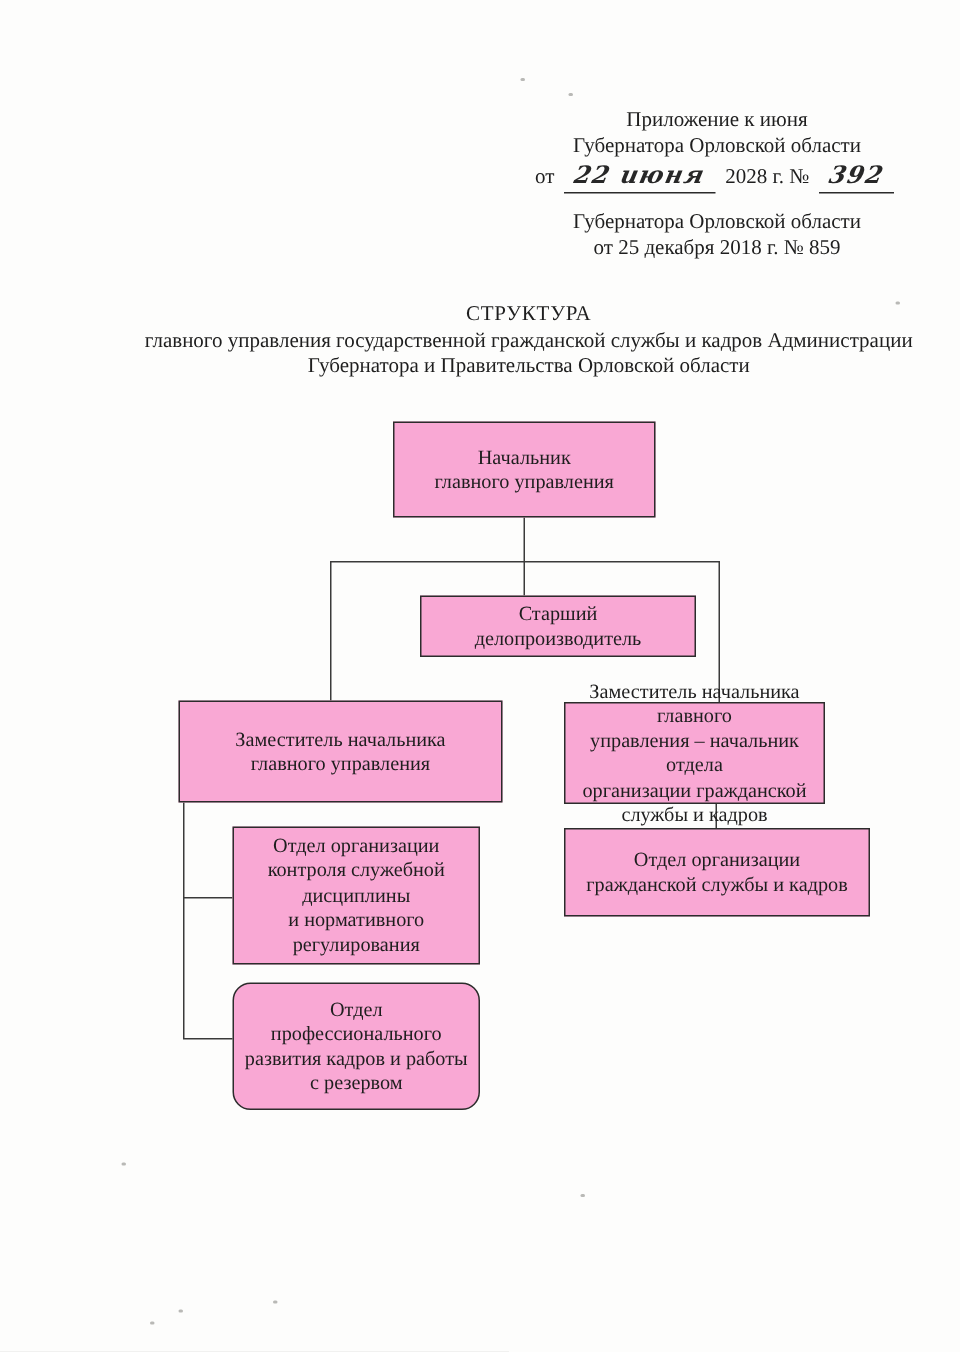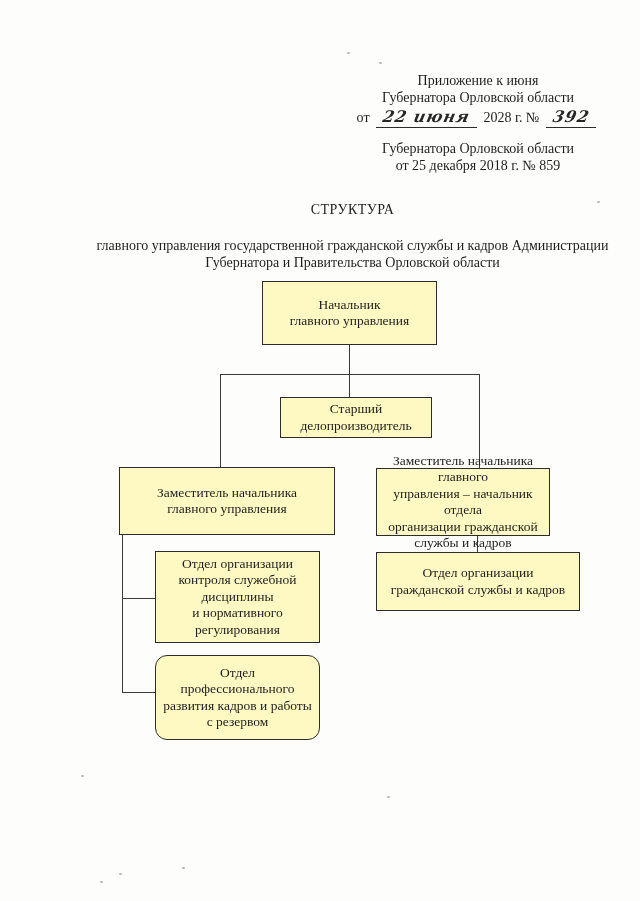--- a/index.html
+++ b/index.html
@@ -49,39 +49,39 @@
   
   .doc-title {
     position: absolute;
     top: 201px;
     left: 65px;
     width: 575px;
     text-align: center;
     font-size: 14px;
     line-height: 17px;
   }
-  .doc-title .t1 { display: block; letter-spacing: 0.5px; margin-bottom: 19px; }
+  .doc-title .t1 { display: block; letter-spacing: 0.5px; margin-bottom: 1px; }
 
   
   .node {
     position: absolute;
     box-sizing: border-box;
     border: 1px solid #2c2c2c;
-    background: #fef9c3;
+    background: #f9a8d4;
     display: flex;
     align-items: center;
     justify-content: center;
     text-align: center;
     font-size: 13.5px;
     line-height: 16.5px;
   }
   .node-label { white-space: pre-line; display: block; padding: 1px 2px; }
 
   #box-head         { left: 262px; top: 281px; width: 175px; height: 64px; }
-  #box-clerk        { left: 280px; top: 397px; width: 152px; height: 41px; border-width: 1.5px; }
+  #box-clerk        { left: 280px; top: 397px; width: 184px; height: 41px; border-width: 1.5px; }
   #box-deputy-left  { left: 119px; top: 467px; width: 216px; height: 68px; }
   #box-deputy-right { left: 376px; top: 468px; width: 174px; height: 68px; }
   #box-dept-civil   { left: 376px; top: 552px; width: 204px; height: 59px; }
   #box-dept-control { left: 155px; top: 551px; width: 165px; height: 92px; }
   #box-dept-prof    { left: 155px; top: 655px; width: 165px; height: 85px; border-radius: 12px; }
 
   .line { position: absolute; background: #3a3a3a; }
   #ln-head-down     { left: 349px; top: 345px; width: 1px;  height: 29px; }
   #ln-cross         { left: 220px; top: 374px; width: 260px; height: 1px; }
   #ln-left-down     { left: 220px; top: 374px; width: 1px;  height: 93px; }

